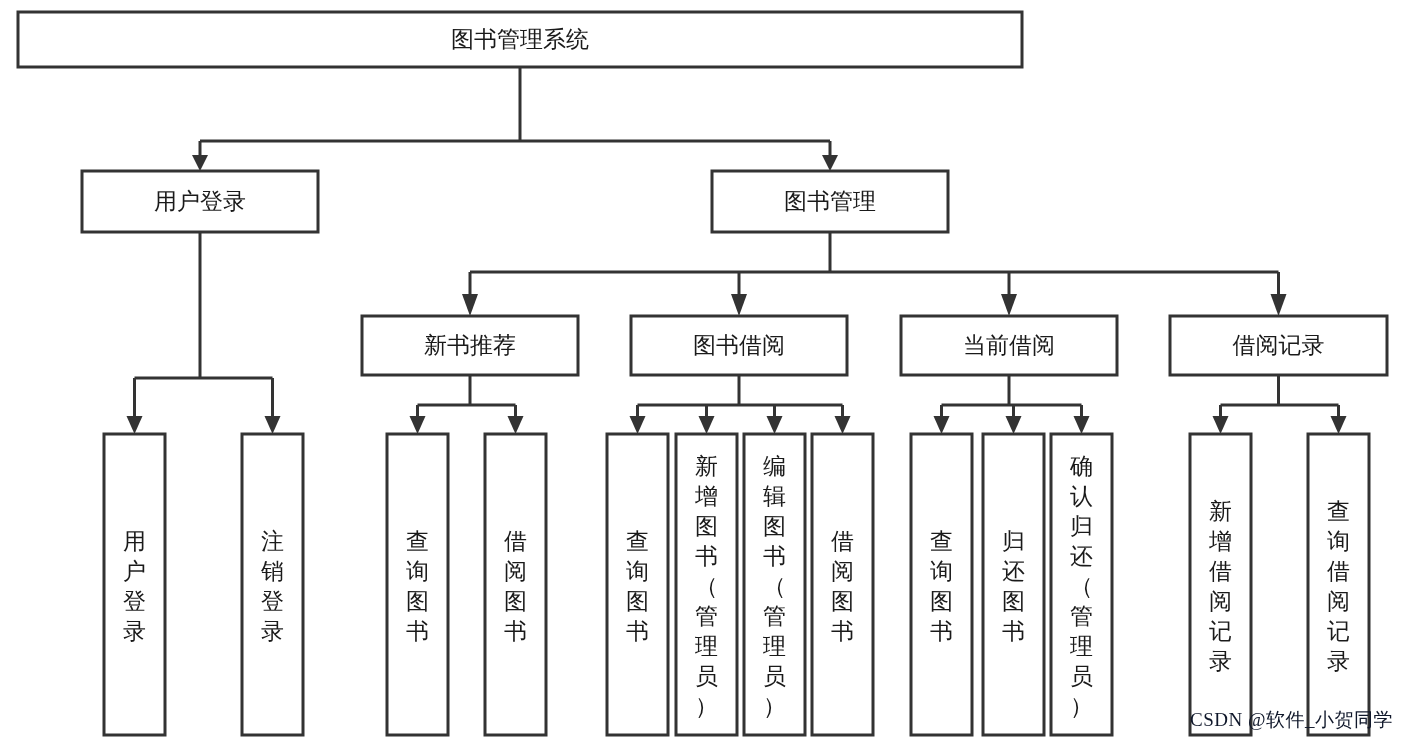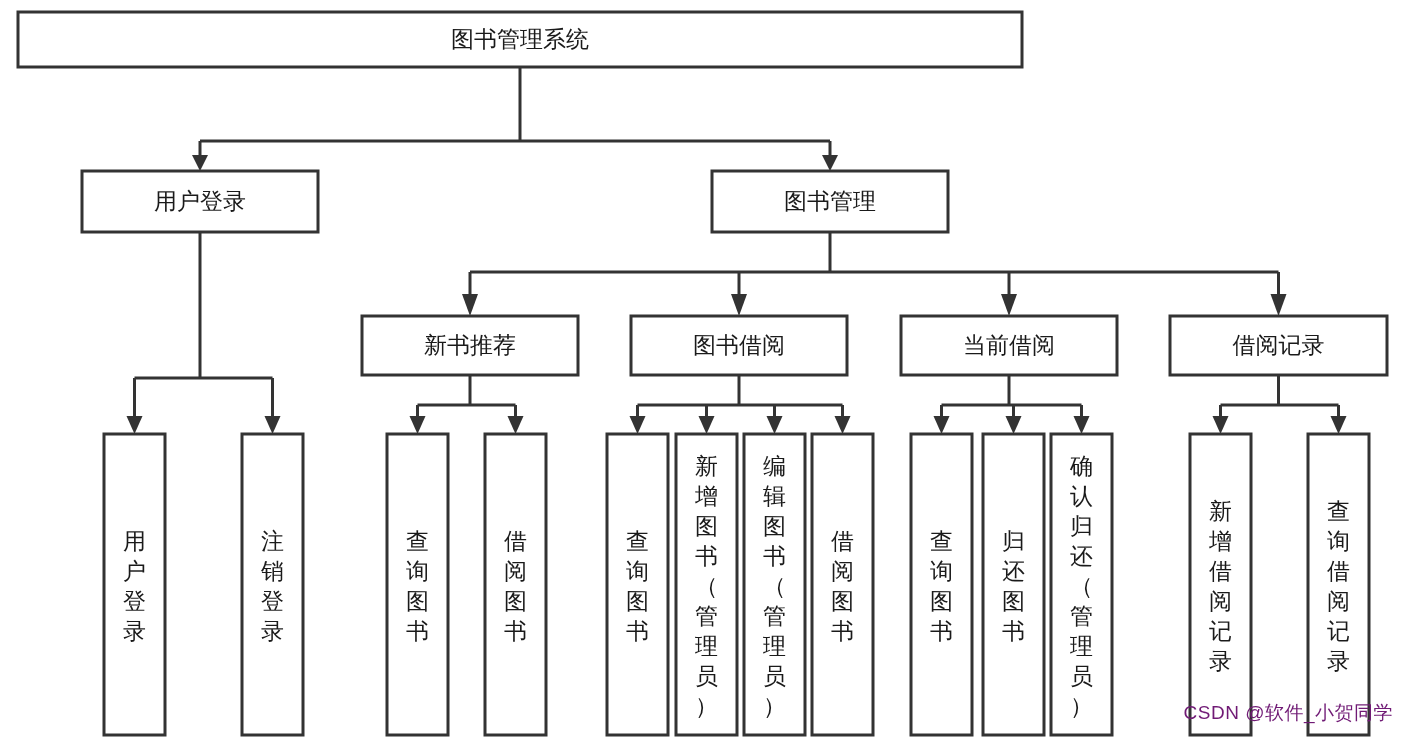--- a/index.html
+++ b/index.html
@@ -49,24 +49,24 @@
   }
   .node-label-v {
     font-family: "DejaVu Sans", "Liberation Sans", sans-serif;
     fill: #1a1a1a;
     font-size: 23px;
     text-anchor: middle;
   }
   .watermark {
     position: absolute;
     right: 12px;
-    bottom: 21px;
-    font-family: Liberation Sans, sans-serif;
+    bottom: 14px;
+    font-family: Liberation Serif, serif;
     font-size: 19px;
-    color: #701a75;
+    color: #0f172a;
     letter-spacing: 0.5px;
     white-space: nowrap;
     user-select: none;
   }
 </style>
 </head>
 <body>
 
 <div id="chart-root">
   <svg class="diagram" viewBox="0 0 1405 747">

